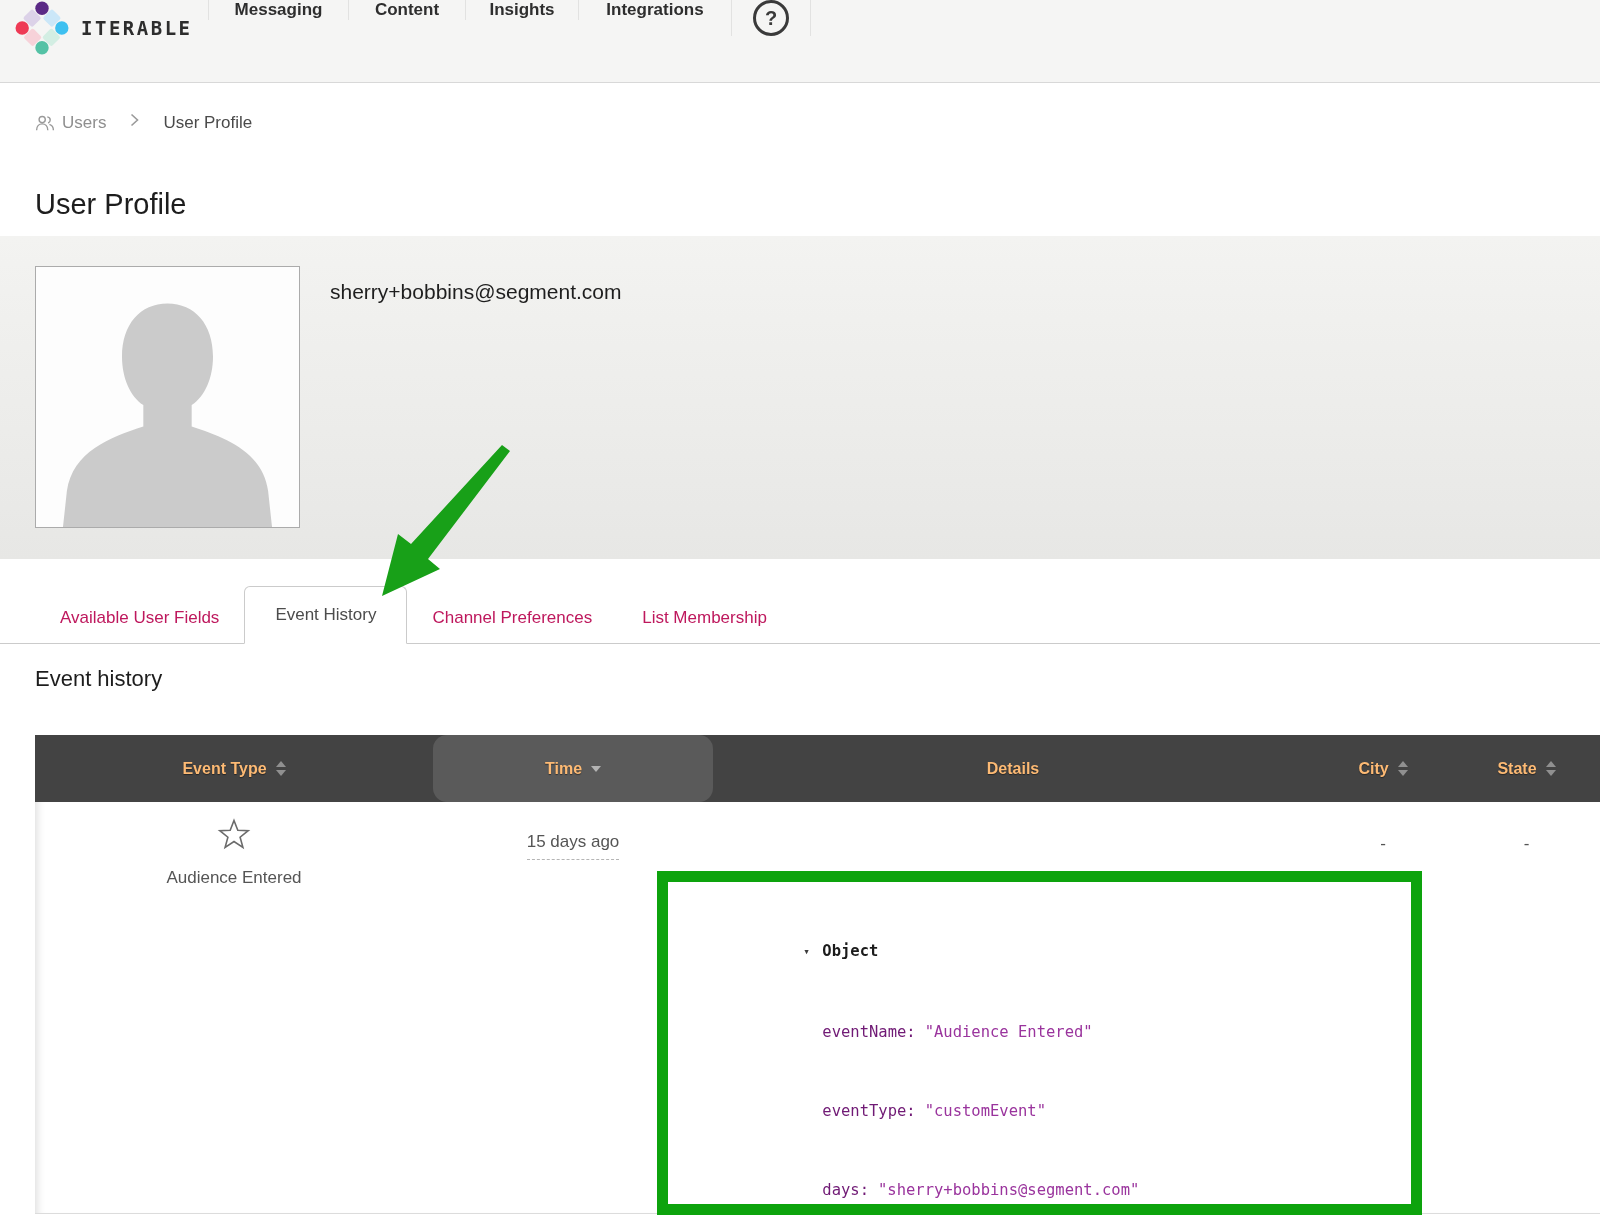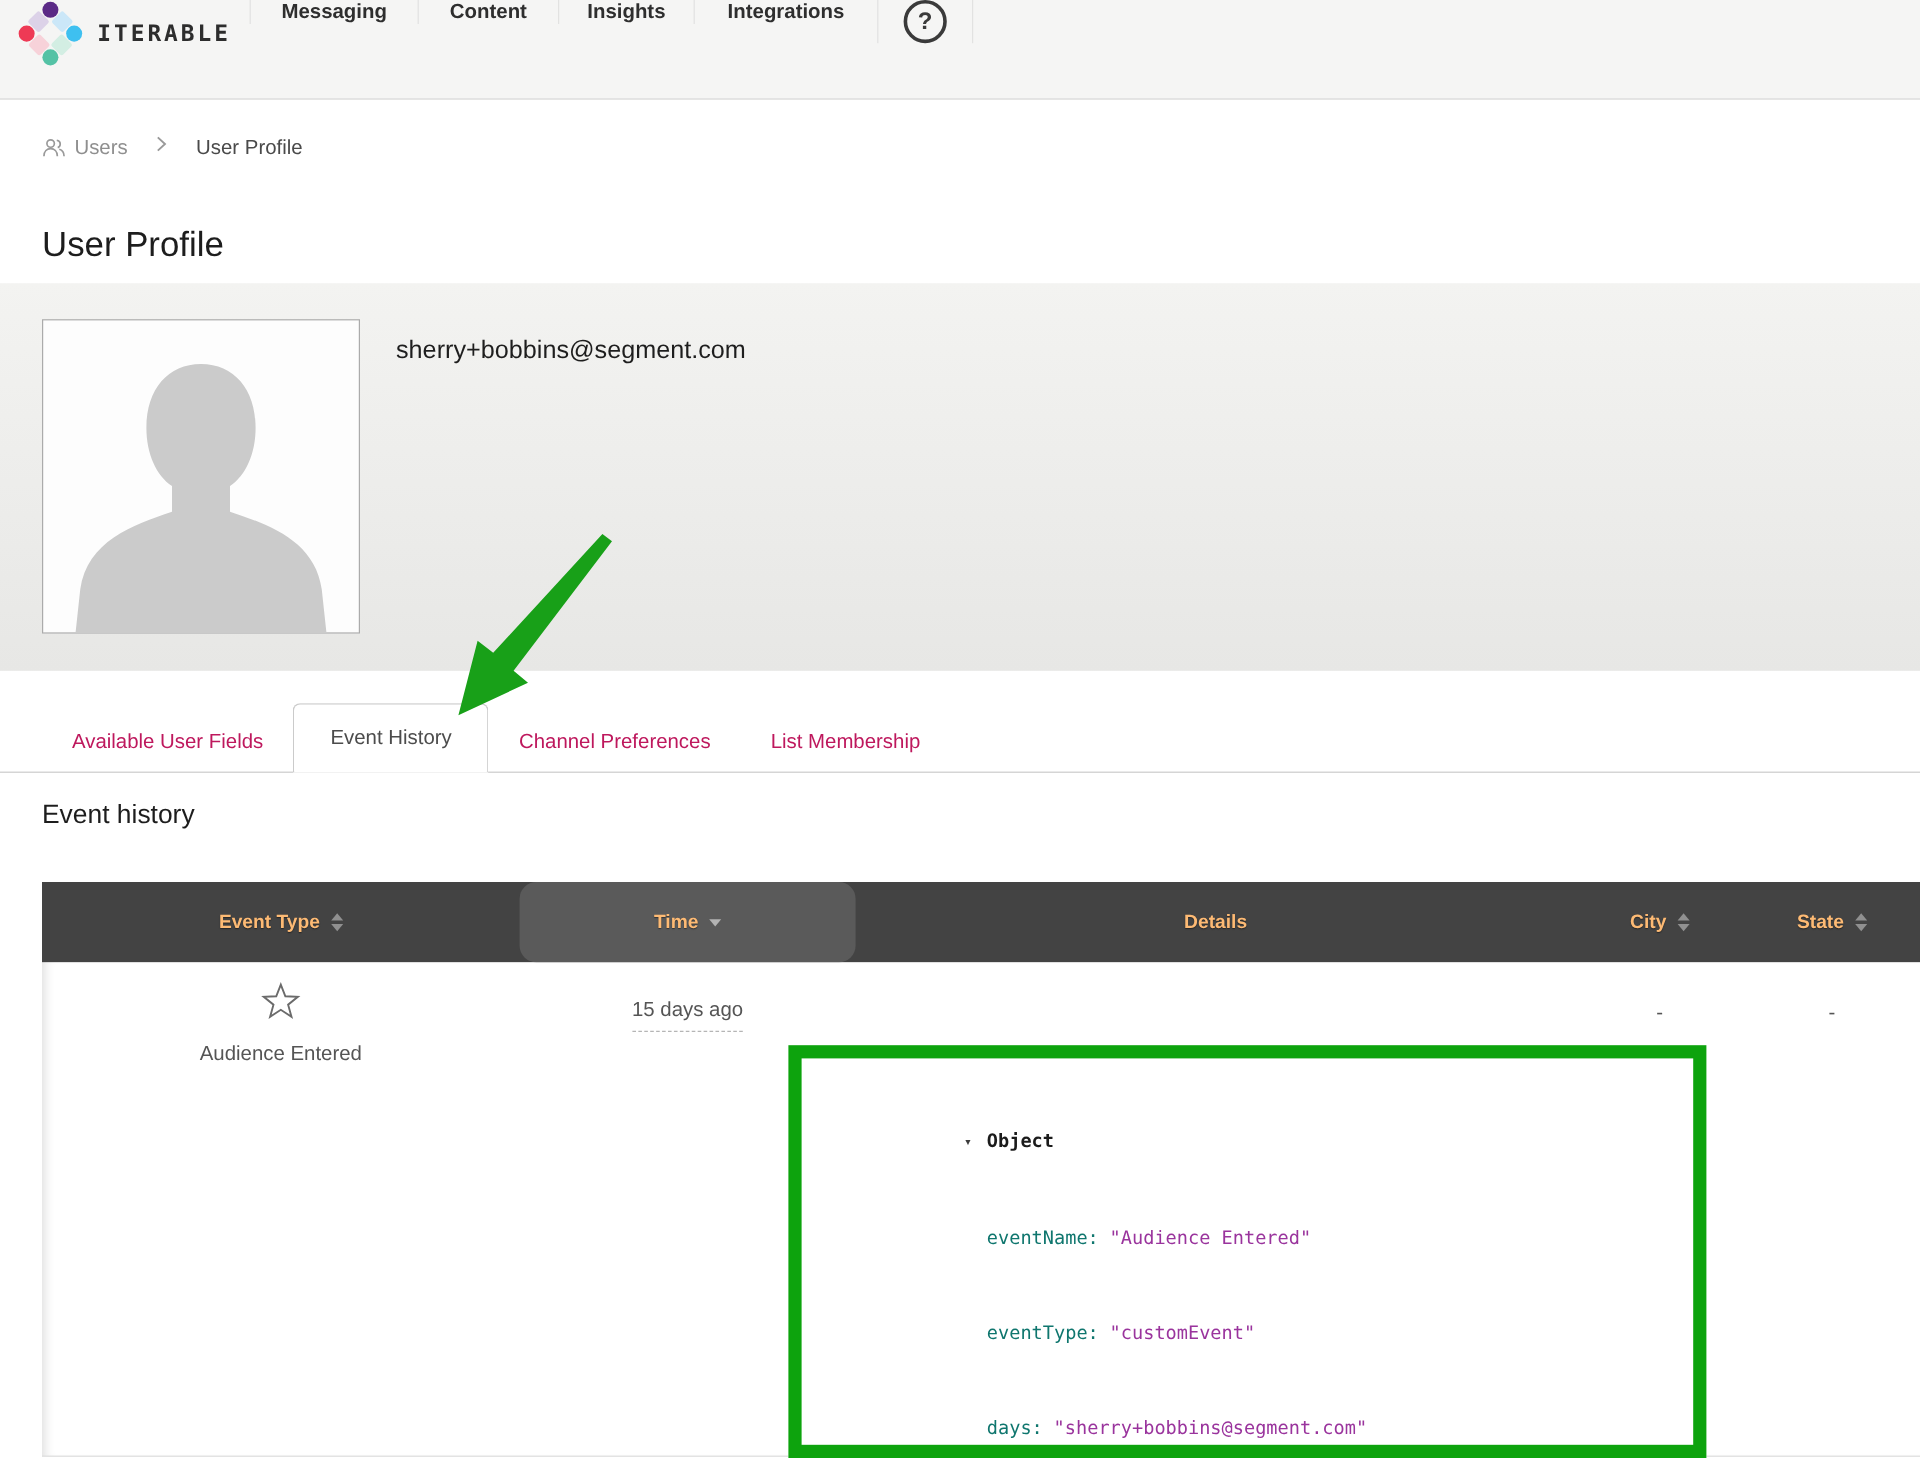--- a/index.html
+++ b/index.html
@@ -62,21 +62,21 @@
   .event-label { display:block; margin-top:10px; }
   .time-ago { display:inline-block; border-bottom:1px dashed #b5b5b5; padding-bottom:7px; cursor:pointer; }
 
   
   .details-panel { position:absolute; left:622px; top:136px; width:765px; height:344px; background:#fff;
                    border:11px solid #0da30d; z-index:8; overflow:hidden; }
   .json { padding:30px 0 0 42px; font-family:"DejaVu Sans Mono", monospace; font-size:15.5px; color:#2c2c2c; }
   .jline { line-height:26.4px; white-space:pre; }
   .jline.i1 { padding-left:19px; }
   .jtri { display:inline-block; width:12px; margin-right:7px; font-size:11px; color:#3c3c3c; vertical-align:1px; cursor:pointer; }
-  .jkey { color:#0f766e; }
+  .jkey { color:#701a75; }
   .jobj { font-weight:bold; color:#1b1b1b; }
   .jstr { color:#9a349d; }
   .jval { margin-left:9px; }
 </style>
 </head>
 <body>
 
 <div class="page">
 
   <header class="topnav">

